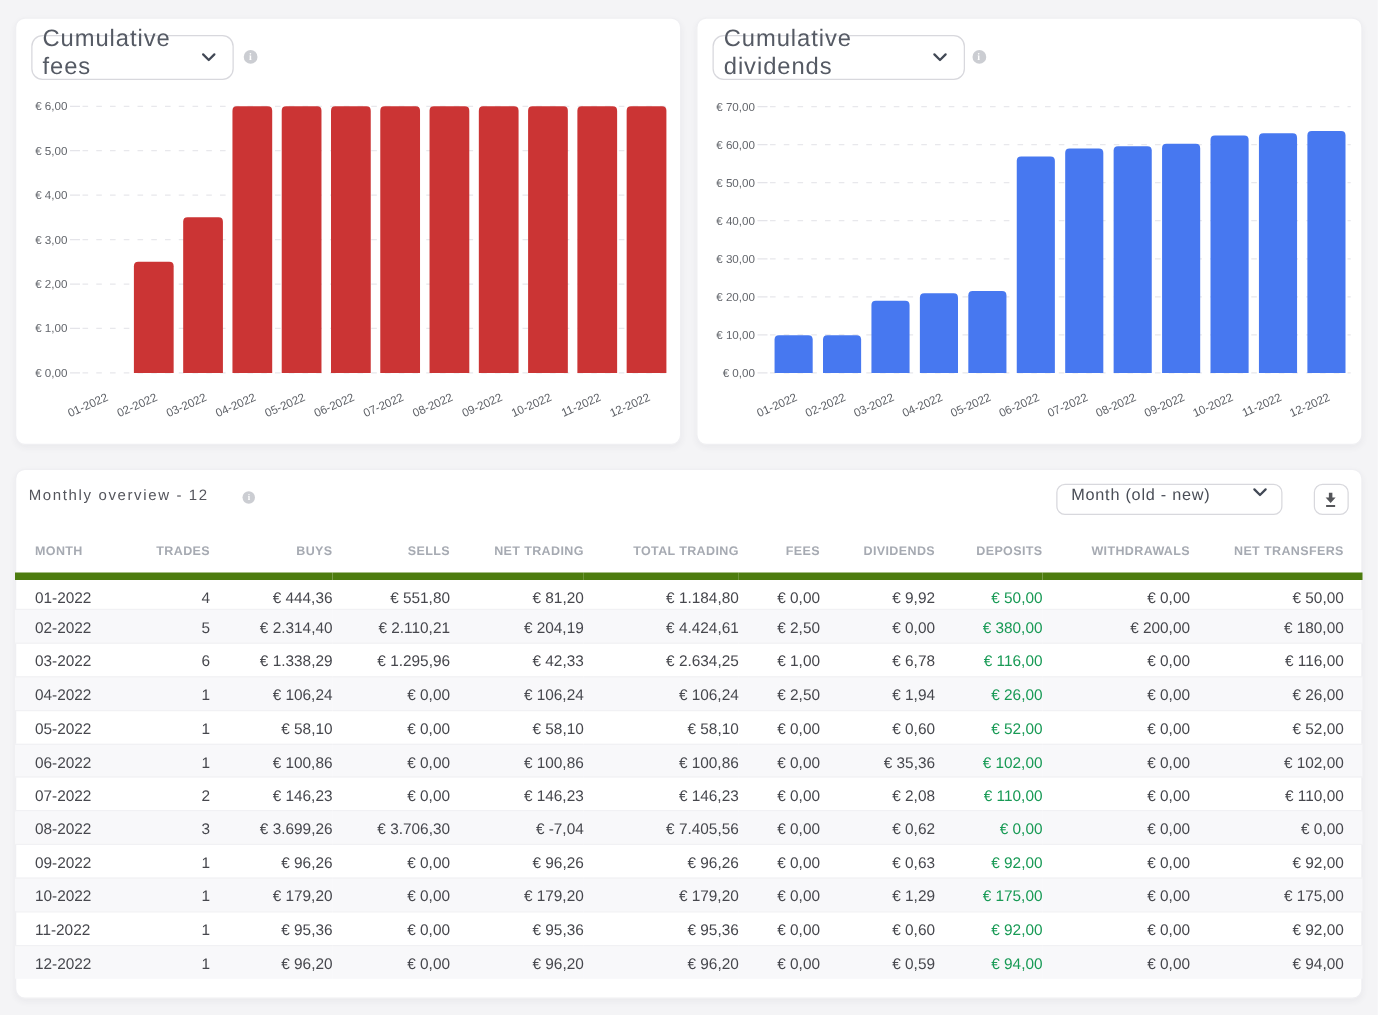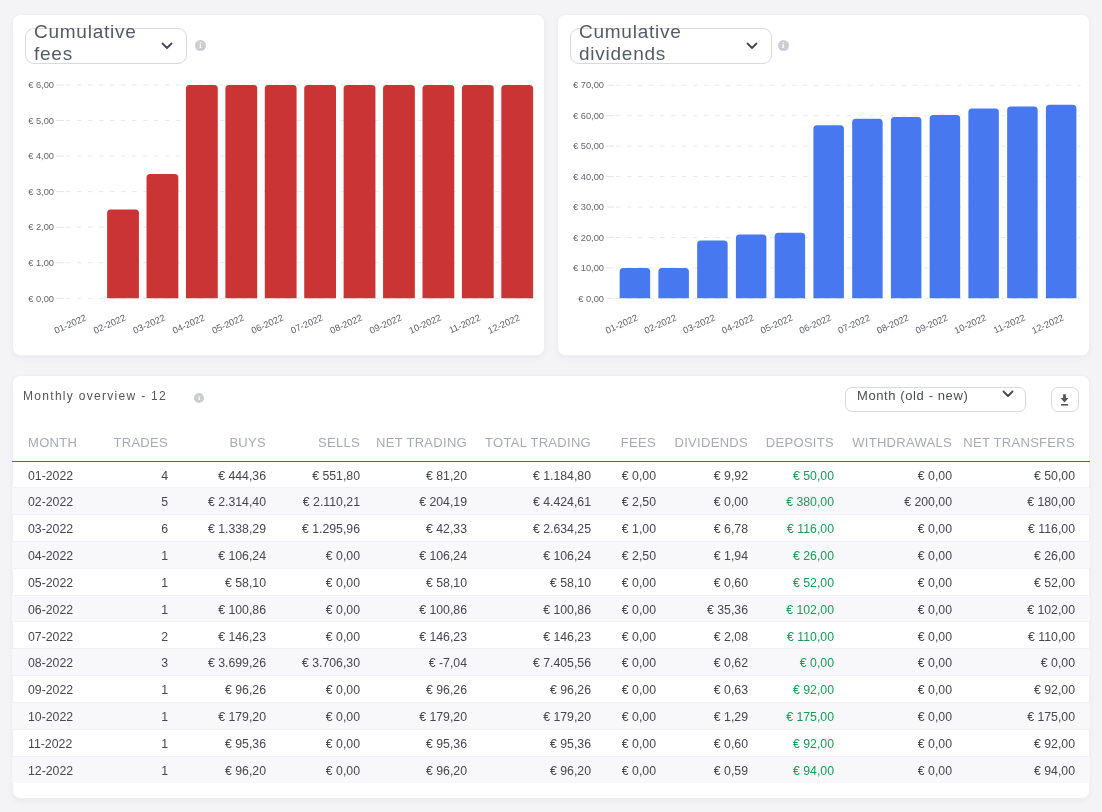--- a/index.html
+++ b/index.html
@@ -22,22 +22,22 @@
   #sel { position:absolute; left:845px; top:387px; width:181px; height:25px;
     border:1px solid #d8d8dd; border-radius:7px; background:#fff; display:flex;
     padding:0 11px 0 11px; color:#4a4e57; font-size:13px;
     letter-spacing:0.6px; }
   #sel svg { margin-left:auto; margin-top:2px; flex:none; }
   #dl { position:absolute; left:1050.5px; top:387px; width:28.6px; height:25px;
     border:1px solid #d8d8dd; border-radius:7px; background:#fff; display:flex;
     align-items:center; justify-content:center; }
   table { position:absolute; left:12px; top:425px; width:1078px; border-collapse:collapse;
     table-layout:fixed; }
-  th { height:36px; font-size:13px; font-weight:normal; color:#a6aab2; letter-spacing:0.3px;
-    text-align:right; padding:0; border-bottom:1px solid #4d7c0f; }
+  th { height:36px; font-size:10px; font-weight:bold; color:#a6aab2; letter-spacing:0.3px;
+    text-align:right; padding:0; border-bottom:6px solid #4d7c0f; }
   td { height:26.83px; vertical-align:top; line-height:13.8px; padding:8.1px 0 0 0; font-size:12.3px; color:#46474d; text-align:right;
     border-bottom:1px solid #f1f1f4; }
   tr:last-child td { border-bottom:none; }
   th.mo, td.mo { text-align:left; padding-left:16px; }
   td:last-child, th:last-child { padding-right:15px; }
   td.dep { color:#189a55; }
   tr.alt td { background:#f8f8fa; }
 </style>
 </head>
 <body>

